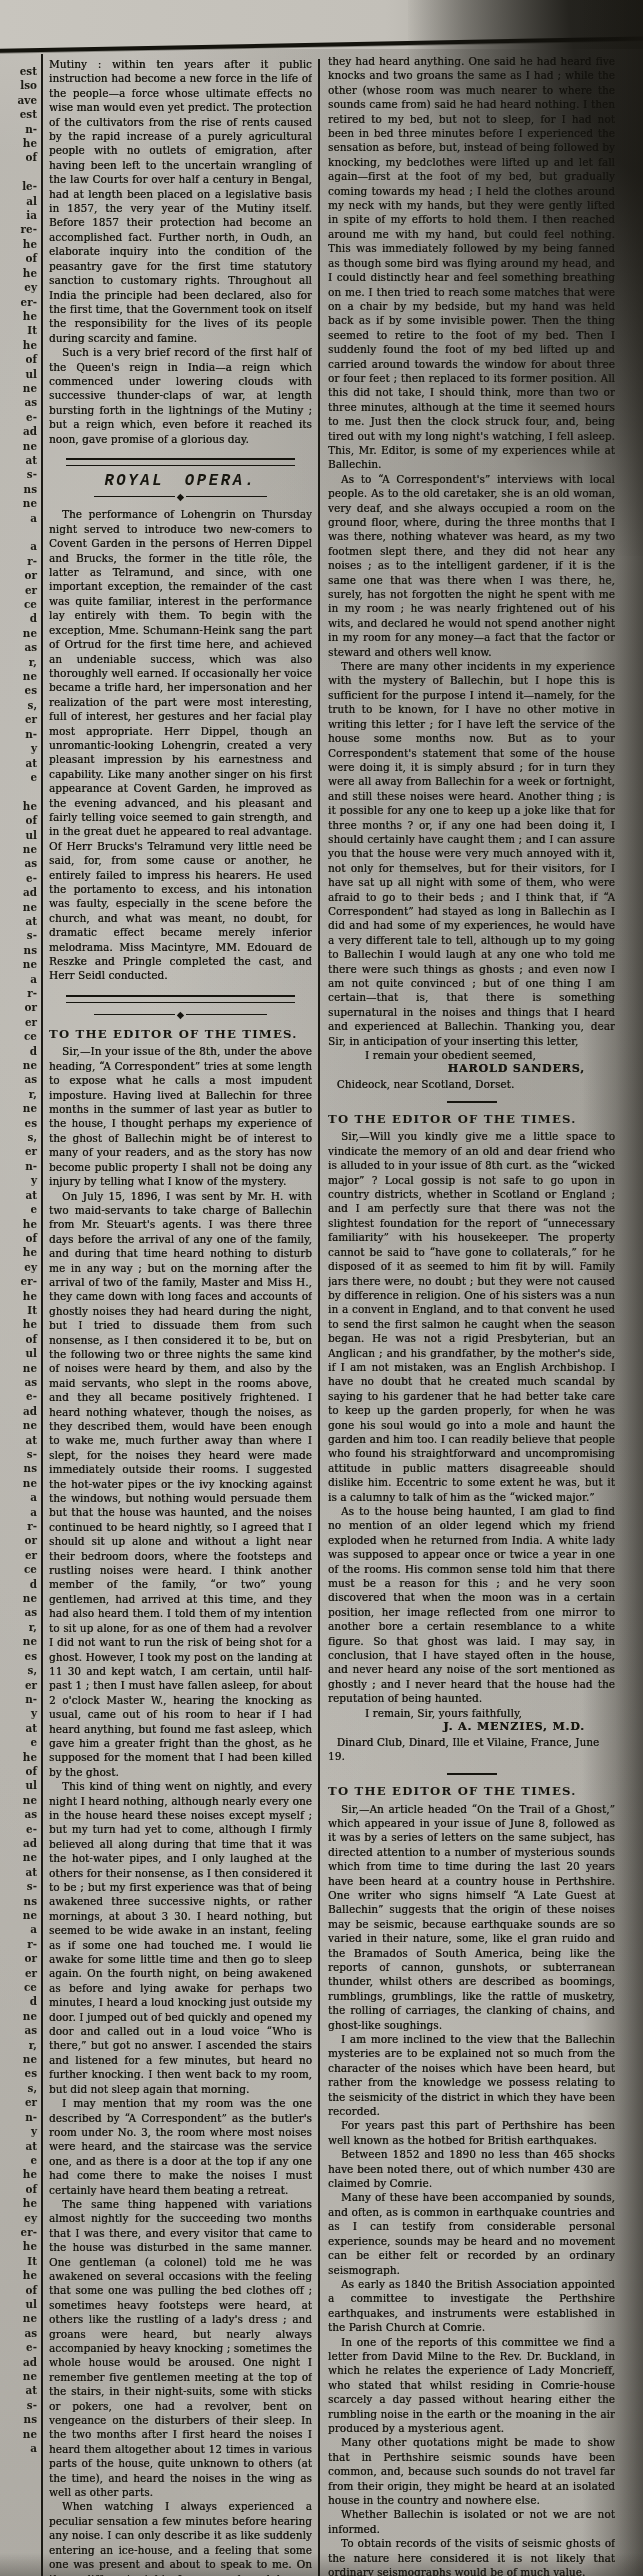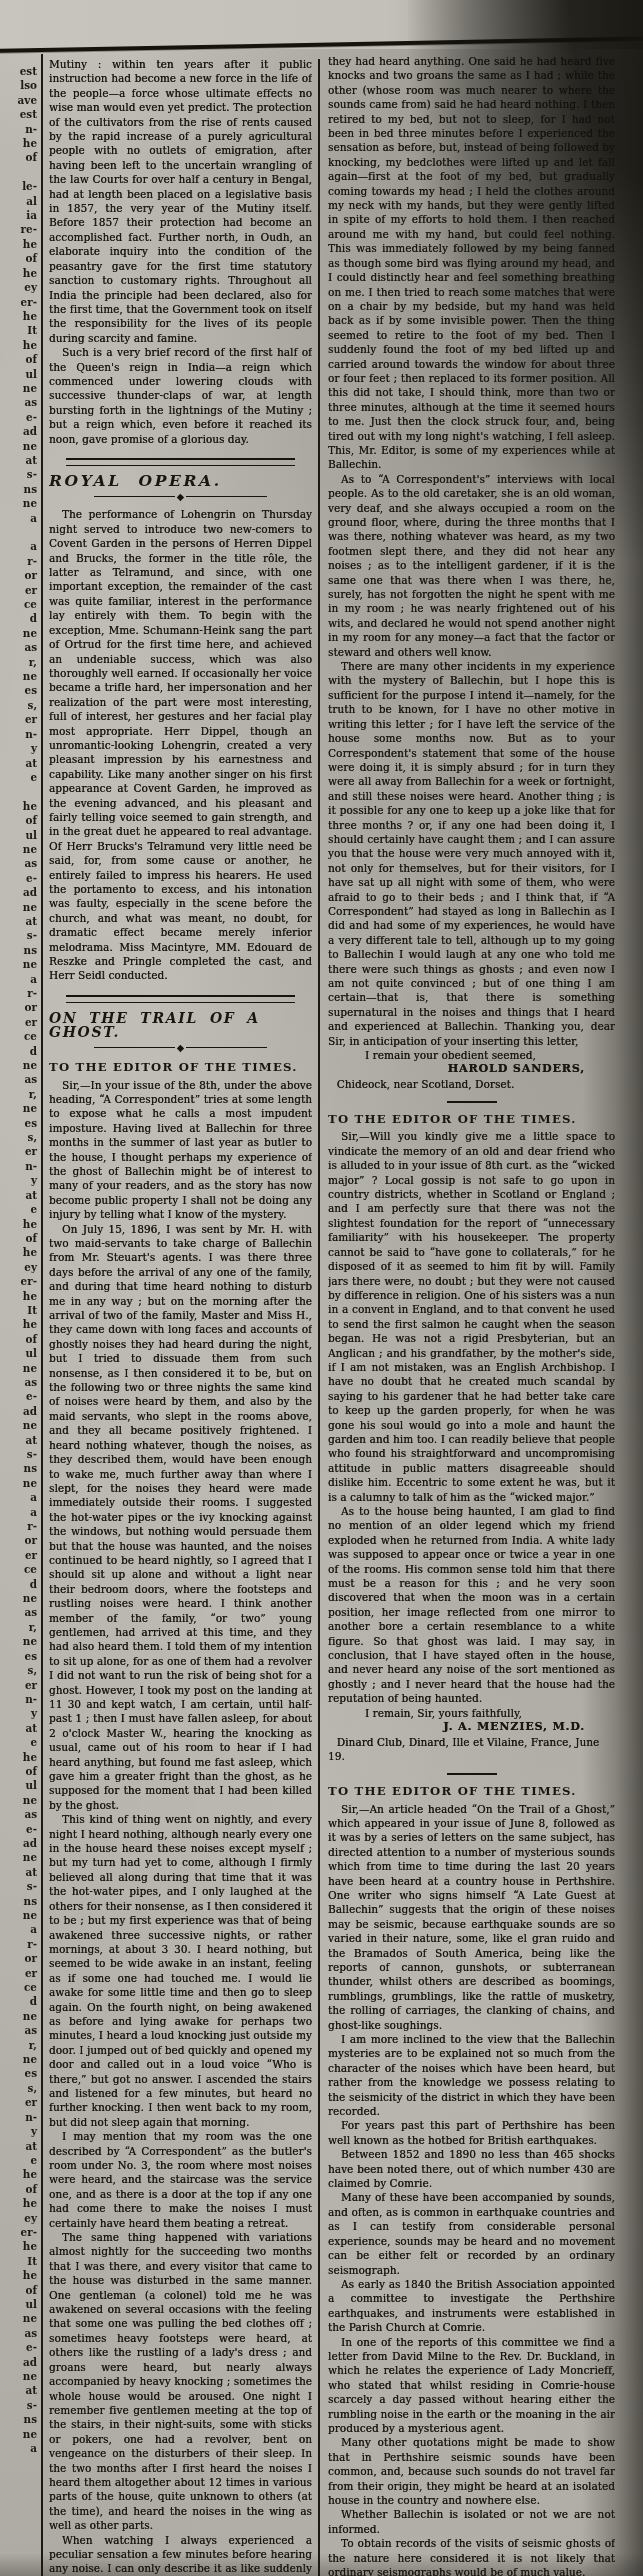--- a/index.html
+++ b/index.html
@@ -19,22 +19,22 @@
   #rule-mid{top:59px;left:318px;height:2517px;}
   .strip{position:absolute;top:64px;left:0;width:37px;height:2504px;overflow:hidden;
     font-size:10.4px;line-height:14.4px;font-weight:bold;text-align:right;padding-right:17px;
     white-space:pre-line;color:#1c1b14;}
   .col{position:absolute;font-size:10.4px;line-height:14.4px;letter-spacing:0.1px;}
   #col1{top:57px;left:49px;width:263px;height:2519px;overflow:hidden;}
   #col2{top:54px;left:328px;width:287px;height:2522px;overflow:hidden;}
   .col p{margin:0;text-align:justify;text-indent:13px;
     text-shadow:0.3px 0 0 rgba(23,22,15,.85);}
   .col p.noindent{text-indent:0;}
-  .headline{font-style:italic;font-weight:bold;font-size:15.6px;
-    letter-spacing:2.6px;word-spacing:8.7px;margin:5.2px 0 3.5px;text-indent:0;}
+  .headline{font-style:italic;font-weight:bold;text-align:center;font-size:15.6px;
+    letter-spacing:2.6px;word-spacing:8.7px;margin:5.2px 0 3.5px;text-indent:0;font-family:Liberation Mono, monospace;}
   .headline.small{font-size:14px;letter-spacing:1.7px;word-spacing:5.2px;}
   .editor-head{font-weight:bold;text-align:left;font-size:11.7px;letter-spacing:1.2px;
     margin:8.7px 0 3.5px;text-indent:0;}
   .double-rule{height:5.2px;border-top:2.6px solid #15140e;border-bottom:1.7px solid #15140e;
     margin:12px 17.4px 7.8px;}
   .diamond-divider{display:flex;align-items:center;margin:4.3px 45px 7.8px;color:#15140e;}
   .diamond-divider::before,.diamond-divider::after{content:"";flex:1;border-top:1.7px solid #15140e;}
   .diamond-divider .gem{font-size:9.6px;line-height:7px;padding:0 1.7px;}
   .short-rule{width:50px;height:0;border-top:2.2px solid #15140e;margin:9.6px auto 6px;}
   .closing{margin-top:2.6px;text-indent:37px !important;text-align:left !important;}
@@ -234,21 +234,20 @@
     <div class="double-rule"></div>
     <div class="headline">ROYAL OPERA.</div>
     <div class="diamond-divider">
         <span class="gem">◆</span>
       </div>
     <div>
       <p>The performance of Lohengrin on Thursday night served to introduce two new-comers to Covent Garden in the persons of Herren Dippel and Brucks, the former in the title rôle, the latter as Telramund, and since, with one important exception, the remainder of the cast was quite familiar, interest in the performance lay entirely with them. To begin with the exception, Mme. Schumann-Heink sang the part of Ortrud for the first time here, and achieved an undeniable success, which was also thoroughly well earned. If occasionally her voice became a trifle hard, her impersonation and her realization of the part were most interesting, full of interest, her gestures and her facial play most appropriate. Herr Dippel, though an unromantic-looking Lohengrin, created a very pleasant impression by his earnestness and capability. Like many another singer on his first appearance at Covent Garden, he improved as the evening advanced, and his pleasant and fairly telling voice seemed to gain strength, and in the great duet he appeared to real advantage. Of Herr Brucks's Telramund very little need be said, for, from some cause or another, he entirely failed to impress his hearers. He used the portamento to excess, and his intonation was faulty, especially in the scene before the church, and what was meant, no doubt, for dramatic effect became merely inferior melodrama. Miss Macintyre, MM. Edouard de Reszke and Pringle completed the cast, and Herr Seidl conducted.</p>
     </div>
 
     <div class="double-rule"></div>
-    <div class="headline small">ON THE TRAIL OF A GHOST.</div>
     <div class="diamond-divider">
         <span class="gem">◆</span>
       </div>
     <div class="editor-head">TO THE EDITOR OF THE TIMES.</div>
 
     <div>
       <p>Sir,—In your issue of the 8th, under the above heading, “A Correspondent” tries at some length to expose what he calls a most impudent imposture. Having lived at Ballechin for three months in the summer of last year as butler to the house, I thought perhaps my experience of the ghost of Ballechin might be of interest to many of your readers, and as the story has now become public property I shall not be doing any injury by telling what I know of the mystery.</p>
       <p>On July 15, 1896, I was sent by Mr. H. with two maid-servants to take charge of Ballechin from Mr. Steuart's agents. I was there three days before the arrival of any one of the family, and during that time heard nothing to disturb me in any way ; but on the morning after the arrival of two of the family, Master and Miss H., they came down with long faces and accounts of ghostly noises they had heard during the night, but I tried to dissuade them from such nonsense, as I then considered it to be, but on the following two or three nights the same kind of noises were heard by them, and also by the maid servants, who slept in the rooms above, and they all became positively frightened. I heard nothing whatever, though the noises, as they described them, would have been enough to wake me, much further away than where I slept, for the noises they heard were made immediately outside their rooms. I suggested the hot-water pipes or the ivy knocking against the windows, but nothing would persuade them but that the house was haunted, and the noises continued to be heard nightly, so I agreed that I should sit up alone and without a light near their bedroom doors, where the footsteps and rustling noises were heard. I think another member of the family, “or two” young gentlemen, had arrived at this time, and they had also heard them. I told them of my intention to sit up alone, for as one of them had a revolver I did not want to run the risk of being shot for a ghost. However, I took my post on the landing at 11 30 and kept watch, I am certain, until half-past 1 ; then I must have fallen asleep, for about 2 o'clock Master W., hearing the knocking as usual, came out of his room to hear if I had heard anything, but found me fast asleep, which gave him a greater fright than the ghost, as he supposed for the moment that I had been killed by the ghost.</p>
       <p>This kind of thing went on nightly, and every night I heard nothing, although nearly every one in the house heard these noises except myself ; but my turn had yet to come, although I firmly believed all along during that time that it was the hot-water pipes, and I only laughed at the others for their nonsense, as I then considered it to be ; but my first experience was that of being awakened three successive nights, or rather mornings, at about 3 30. I heard nothing, but seemed to be wide awake in an instant, feeling as if some one had touched me. I would lie awake for some little time and then go to sleep again. On the fourth night, on being awakened as before and lying awake for perhaps two minutes, I heard a loud knocking just outside my door. I jumped out of bed quickly and opened my door and called out in a loud voice “Who is there,” but got no answer. I ascended the stairs and listened for a few minutes, but heard no further knocking. I then went back to my room, but did not sleep again that morning.</p>
       <p>I may mention that my room was the one described by “A Correspondent” as the butler's room under No. 3, the room where most noises were heard, and the staircase was the service one, and as there is a door at the top if any one had come there to make the noises I must certainly have heard them beating a retreat.</p>

